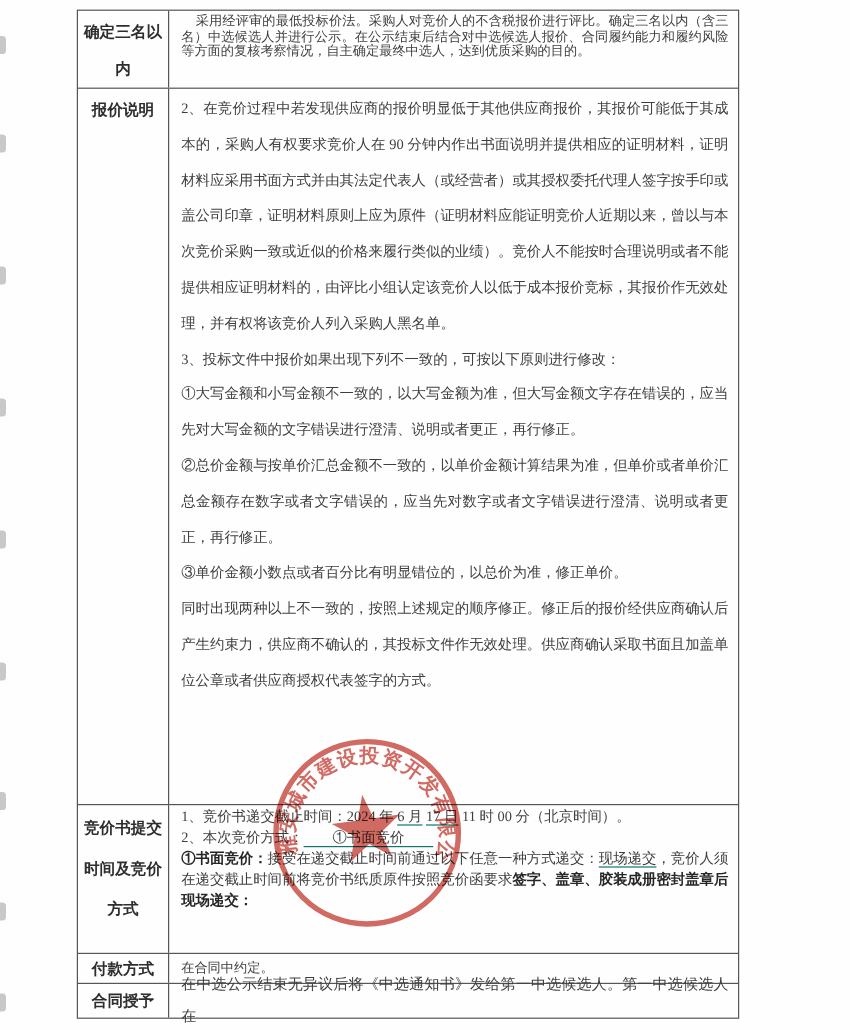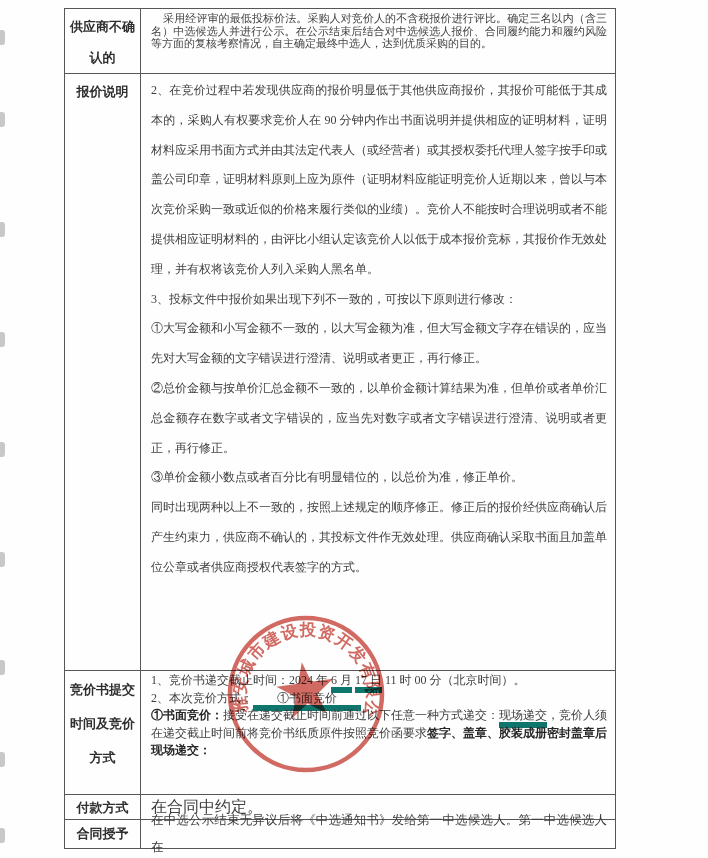--- a/index.html
+++ b/index.html
@@ -24,35 +24,35 @@
     font-weight:bold;font-size:13px;text-align:center;
     color:#2e2e2e;overflow:hidden;
     padding:0 5px;
   }
   .cell{
     flex:1;box-sizing:border-box;overflow:hidden;
     padding:0 8px 0 10px;text-align:justify;
   }
   .para{margin:0;}
   .b{font-weight:bold;color:#262626;}
-  .u{border-bottom:6px solid #0f766e;}
+  .u{border-bottom:1px solid #0f766e;}
   .indent{text-indent:1.1em;}
   
   .r1{height:65px;}
   .r1 .hdr{line-height:31px;padding-top:2px;}
   .r1 .cell{font-size:11px;line-height:12.6px;padding-top:3px;}
   .r2{height:597px;}
   .r2 .hdr{line-height:20px;padding-top:8px;}
   .r2 .cell{font-size:12px;line-height:29.8px;padding-top:2px;}
   .r3{height:124px;}
   .r3 .hdr{line-height:34px;padding-top:2px;}
   .r3 .cell{font-size:12px;line-height:17.6px;padding-top:1px;}
   .r4{height:25px;}
   .r4 .hdr{line-height:25px;}
-  .r4 .cell{font-size:16px;line-height:24px;}
+  .r4 .cell{font-size:11px;line-height:24px;}
   .r5{height:28px;}
   .r5 .hdr{line-height:28px;}
   .r5 .cell{font-size:12.5px;line-height:27px;}
   
   .stamp{
     position:absolute;left:223px;top:611px;width:166px;height:166px;
     mix-blend-mode:multiply;opacity:.8;pointer-events:none;
   }
   
   .edge-mark{
@@ -60,21 +60,21 @@
     background:#9a9a9a;opacity:.55;border-radius:0 3px 3px 0;
   }
 </style>
 </head>
 <body style="background: rgb(254, 254, 254); color: rgb(62, 62, 62);">
 
 <div class="page">
 
   <div class="tbl" id="tbl">
       <div class="row r1">
-        <div class="hdr">供应商不确认的</div>
+        <div class="hdr">确定三名以内</div>
         <div class="cell">
           <p class="para indent"><span>采用经评审的最低投标价法。采购人对竞价人的不含税报价进行评比。确定三名以内（含三名）中选候选人并进行公示。在公示结束后结合对中选候选人报价、合同履约能力和履约风险等方面的复核考察情况，自主确定最终中选人，达到优质采购的目的。</span></p>
         </div>
       </div>
       <div class="row r2">
         <div class="hdr">报价说明</div>
         <div class="cell">
           <p class="para"><span>2、在竞价过程中若发现供应商的报价明显低于其他供应商报价，其报价可能低于其成本的，采购人有权要求竞价人在 90 分钟内作出书面说明并提供相应的证明材料，证明材料应采用书面方式并由其法定代表人（或经营者）或其授权委托代理人签字按手印或盖公司印章，证明材料原则上应为原件（证明材料应能证明竞价人近期以来，曾以与本次竞价采购一致或近似的价格来履行类似的业绩）。竞价人不能按时合理说明或者不能提供相应证明材料的，由评比小组认定该竞价人以低于成本报价竞标，其报价作无效处理，并有权将该竞价人列入采购人黑名单。</span></p>
           <p class="para"><span>3、投标文件中报价如果出现下列不一致的，可按以下原则进行修改：</span></p>
           <p class="para"><span>①大写金额和小写金额不一致的，以大写金额为准，但大写金额文字存在错误的，应当先对大写金额的文字错误进行澄清、说明或者更正，再行修正。</span></p>

